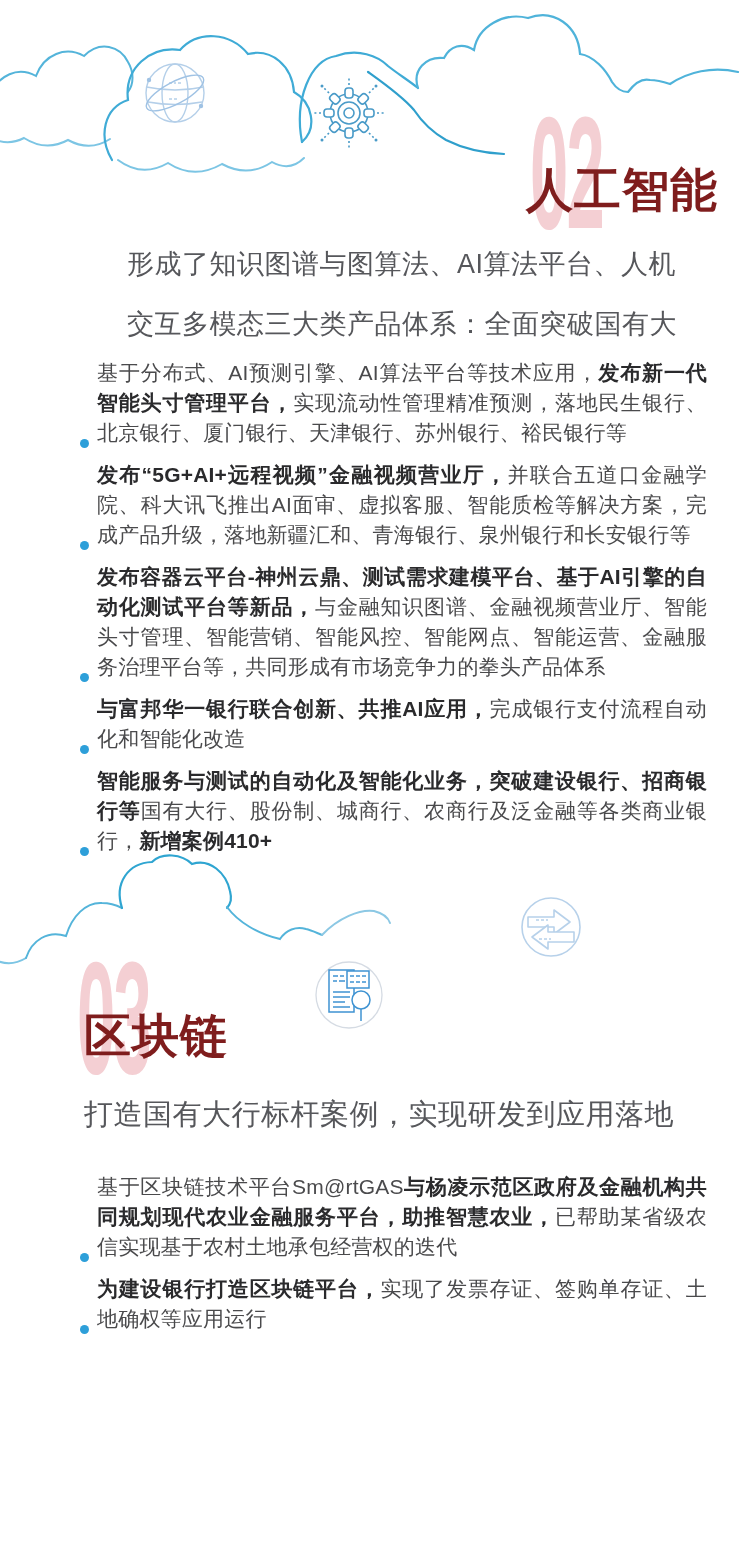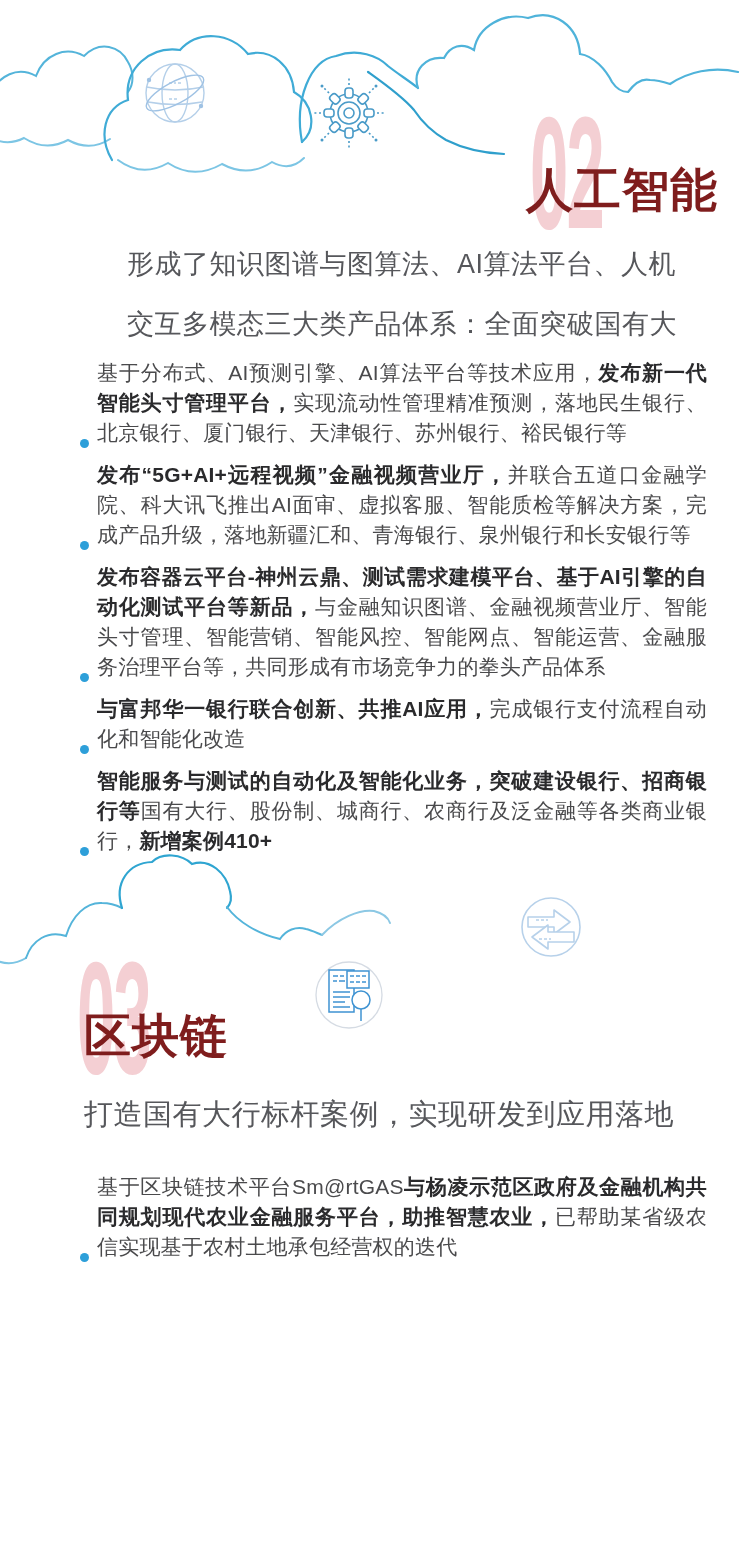--- a/index.html
+++ b/index.html
@@ -176,16 +176,20 @@
     <div class="big-num num-bc">03</div>
     <h1 class="sec-title title-bc">区块链</h1>
     <div class="subtitle sub-bc">
       <div>打造国有大行标杆案例，实现研发到应用落地</div>
     </div>
     <div class="bullets bullets-bc">
         <div class="bullet-item">
           <span class="bullet-dot"></span>
           <p class="bullet-text"><span>基于区块链技术平台Sm@rtGAS</span><span class="b">与杨凌示范区政府及金融机构共同规划现代农业金融服务平台，助推智慧农业，</span><span>已帮助某省级农信实现基于农村土地承包经营权的迭代</span></p>
         </div>
+        <div class="bullet-item">
+          <span class="bullet-dot"></span>
+          <p class="bullet-text"><span class="b">为建设银行打造区块链平台，</span><span>实现了发票存证、签购单存证、土地确权等应用运行</span></p>
+        </div>
       </div>
   </section>
 
 </div>
 
 </body></html>

